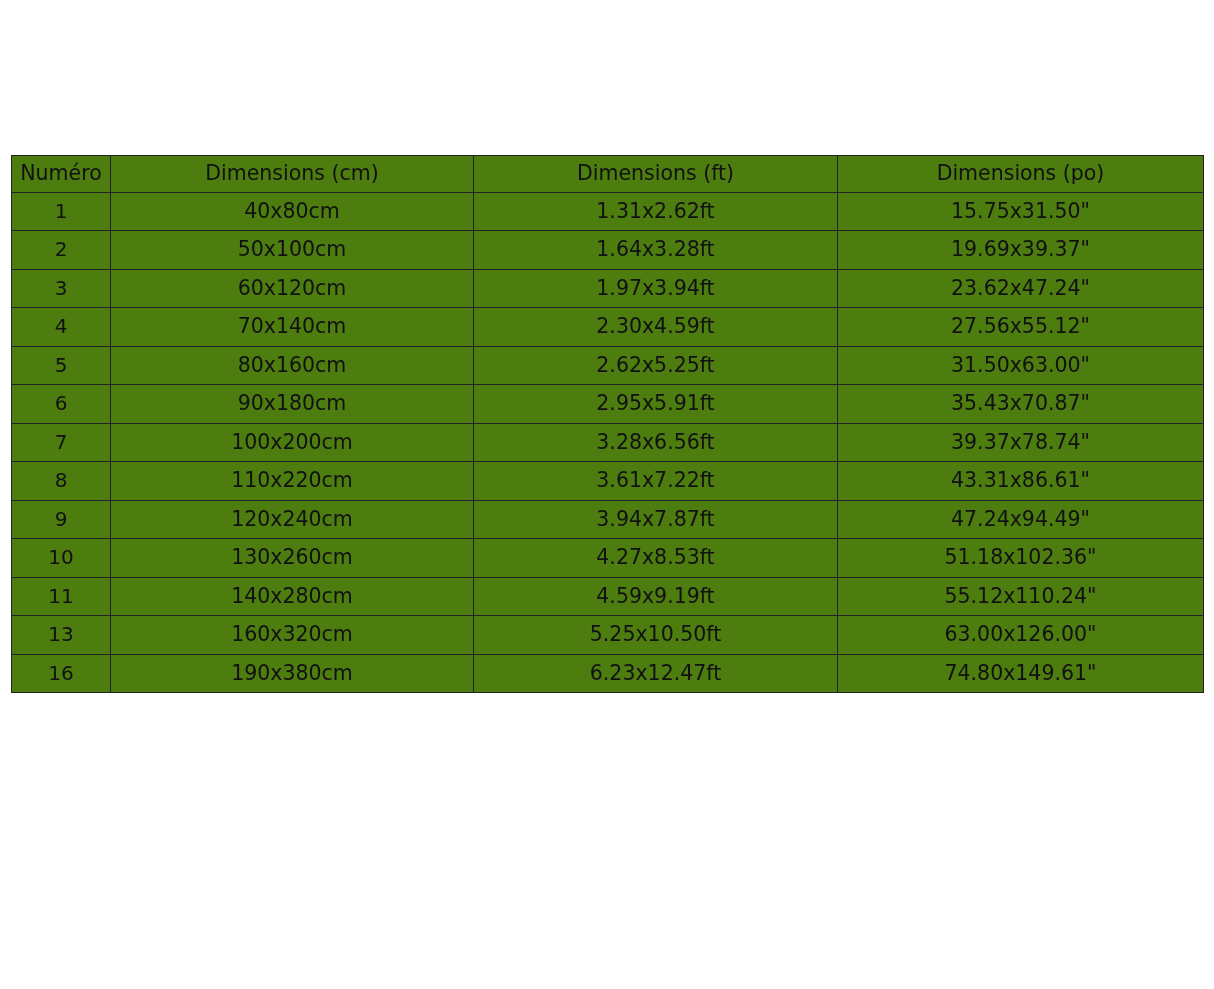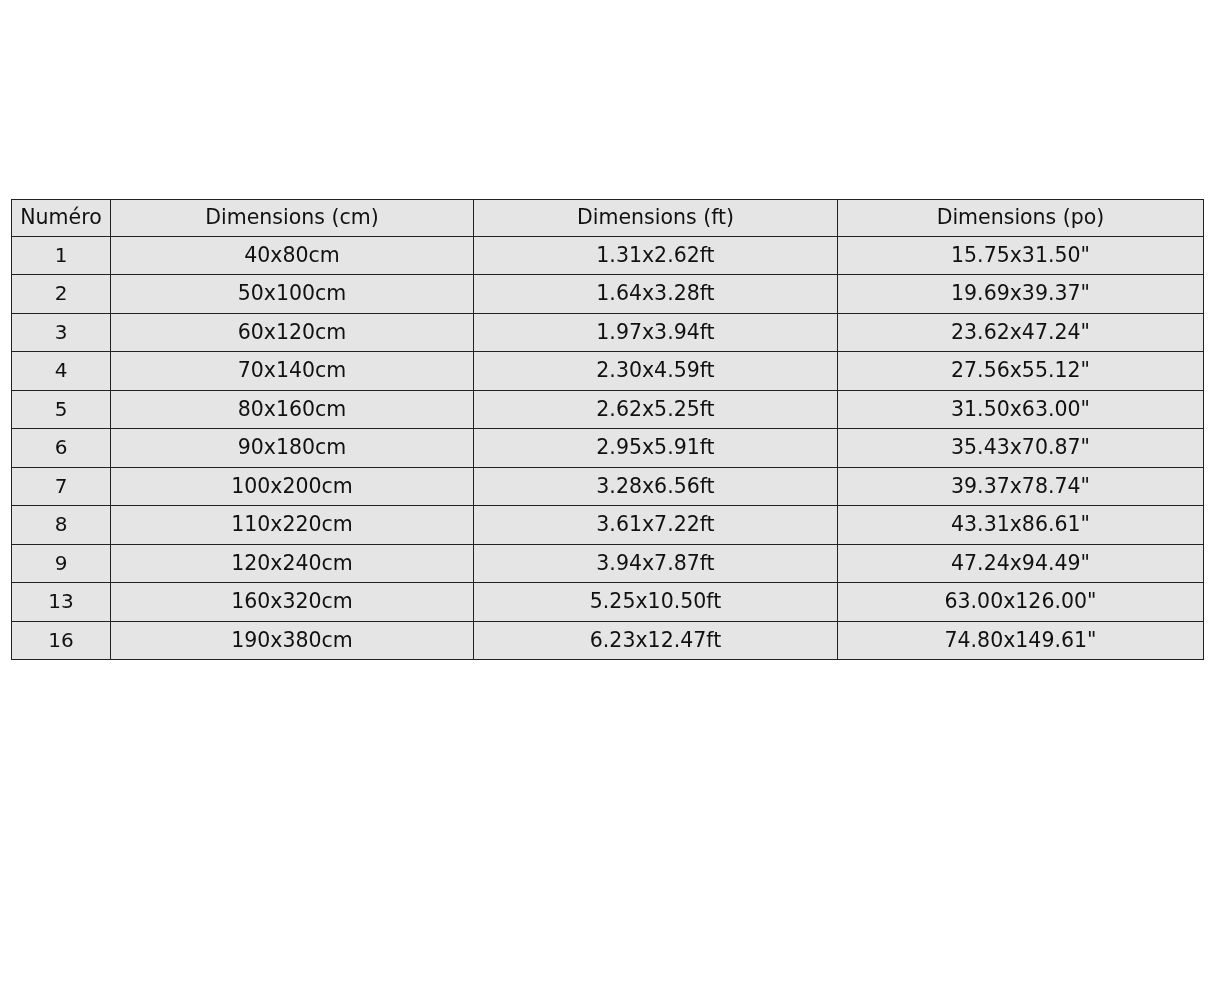--- a/index.html
+++ b/index.html
@@ -25,22 +25,21 @@
   .table-wrap {
     position: absolute;
     left: 11px;
     top: 155px;
     width: 1192px;
   }
   table.dims {
     border-collapse: collapse;
     width: 1192px;
     table-layout: fixed;
-    background: #e5e5e5;
-    margin-top: 44px;
+    background: #4d7c0f;
   }
   table.dims col.c-num   { width: 99px; }
   table.dims col.c-cm    { width: 363px; }
   table.dims col.c-ft    { width: 364px; }
   table.dims col.c-po    { width: 366px; }
 
   table.dims th, table.dims td {
     border: 1px solid #222222;
     text-align: center;
     font-weight: normal;
@@ -131,20 +130,32 @@
             <td>3.61x7.22ft</td>
             <td>43.31x86.61"</td>
           </tr>
           <tr>
             <td class="num">9</td>
             <td>120x240cm</td>
             <td>3.94x7.87ft</td>
             <td>47.24x94.49"</td>
           </tr>
           <tr>
+            <td class="num">10</td>
+            <td>130x260cm</td>
+            <td>4.27x8.53ft</td>
+            <td>51.18x102.36"</td>
+          </tr>
+          <tr>
+            <td class="num">11</td>
+            <td>140x280cm</td>
+            <td>4.59x9.19ft</td>
+            <td>55.12x110.24"</td>
+          </tr>
+          <tr>
             <td class="num">13</td>
             <td>160x320cm</td>
             <td>5.25x10.50ft</td>
             <td>63.00x126.00"</td>
           </tr>
           <tr>
             <td class="num">16</td>
             <td>190x380cm</td>
             <td>6.23x12.47ft</td>
             <td>74.80x149.61"</td>

